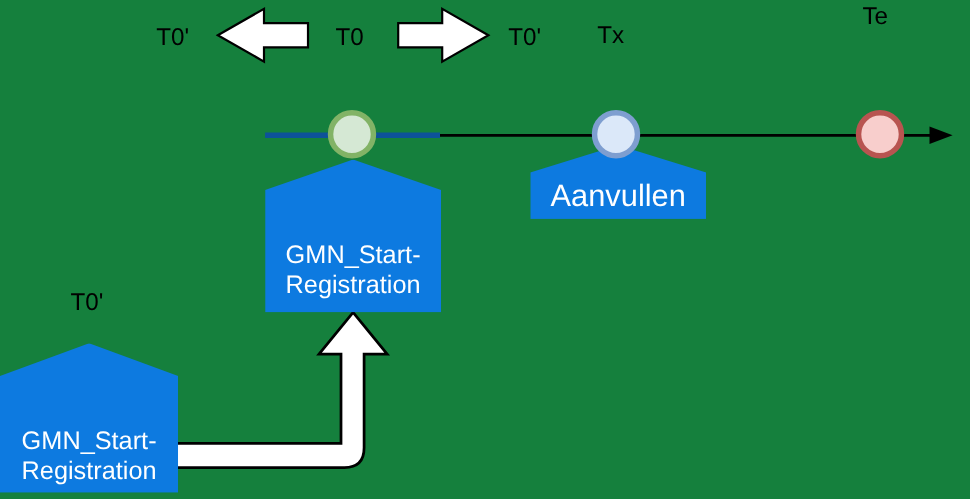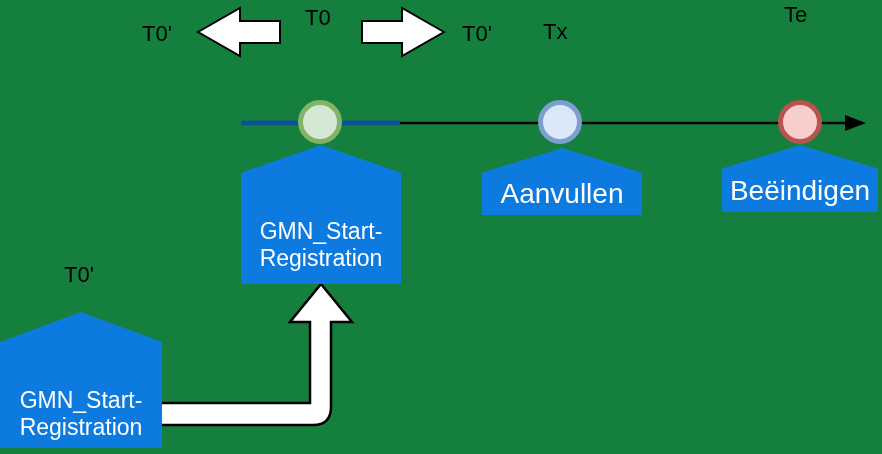--- a/index.html
+++ b/index.html
@@ -33,21 +33,21 @@
   .pent{
     position:absolute;background:var(--shape_blue);z-index:2;
   }
   .pent .txt{
     position:absolute;left:0;width:100%;text-align:center;color:var(--text_on_shape);
   }
   .pent .txt span{display:block;}
   .pent.gmn-top{left:241px;top:145px;width:160px;height:139px;
     clip-path:polygon(50% 0, 100% 20%, 100% 100%, 0 100%, 0 20%);}
   .pent.gmn-top .txt{bottom:12px;font-size:23px;line-height:27px;}
-  .pent.aanvullen{left:482px;top:148px;width:160px;height:67px;
+  .pent.aanvullen{left:482px;top:132px;width:160px;height:67px;
     clip-path:polygon(50% 0, 100% 37%, 100% 100%, 0 100%, 0 37%);}
   .pent.aanvullen .txt{bottom:5px;font-size:28px;line-height:32px;}
   .pent.beeindigen{left:722px;top:145px;width:156px;height:67px;
     clip-path:polygon(50% 0, 100% 35%, 100% 100%, 0 100%, 0 35%);}
   .pent.beeindigen .txt{bottom:5px;font-size:28px;line-height:32px;}
   .pent.gmn-bottom{left:0px;top:312px;width:162px;height:136px;z-index:2;
     clip-path:polygon(50% 0, 100% 22%, 100% 100%, 0 100%, 0 22%);}
   .pent.gmn-bottom .txt{bottom:7px;font-size:23px;line-height:27px;}
   .bent-arrow-svg{position:absolute;left:150px;top:275px;z-index:1;}
 </style>
@@ -55,21 +55,21 @@
 <body>
 
 <div class="stage">
 
   <div class="lbl" style="left:142px;top:21px;">T0'</div>
 
   <svg class="arrow-svg" style="left:196px;top:6px;" width="86" height="54" viewBox="0 0 86 54">
     <path d="M2 26 L44 2 L44 15 L84 15 L84 37 L44 37 L44 50 Z" fill="#ffffff" stroke="#000000" stroke-width="2"></path>
   </svg>
 
-  <div class="lbl" style="left:305px;top:5px;">T0</div>
+  <div class="lbl" style="left:305px;top:21px;">T0</div>
 
   <svg class="arrow-svg" style="left:360px;top:6px;" width="86" height="54" viewBox="0 0 86 54">
     <path d="M84 26 L42 2 L42 15 L2 15 L2 37 L42 37 L42 50 Z" fill="#ffffff" stroke="#000000" stroke-width="2"></path>
   </svg>
 
   <div class="lbl" style="left:462px;top:21px;">T0'</div>
 
   <div class="lbl" style="left:543px;top:19px;text-align:center;">Tx</div>
 
   <div class="lbl" style="left:784px;top:2px;">Te</div>
@@ -88,23 +88,20 @@
     <div class="txt">
       <span>GMN_Start-</span>
       <span>Registration</span>
     </div>
   </div>
 
   <div class="pent aanvullen">
     <div class="txt">Aanvullen</div>
   </div>
 
-  <div class="pent beeindigen">
-    <div class="txt">Beëindigen</div>
-  </div>
 
   <div class="lbl" style="left:64px;top:262px;">T0'</div>
 
   <svg class="bent-arrow-svg" width="215" height="160" viewBox="0 0 215 160">
     <path d="M0 128 H160 V47 H140 L171 9 L202 47 H181 V132 Q181 150 163 150 H0 Z" fill="#ffffff" stroke="#000000" stroke-width="2.5"></path>
   </svg>
 
   <div class="pent gmn-bottom">
     <div class="txt">
       <span>GMN_Start-</span>

